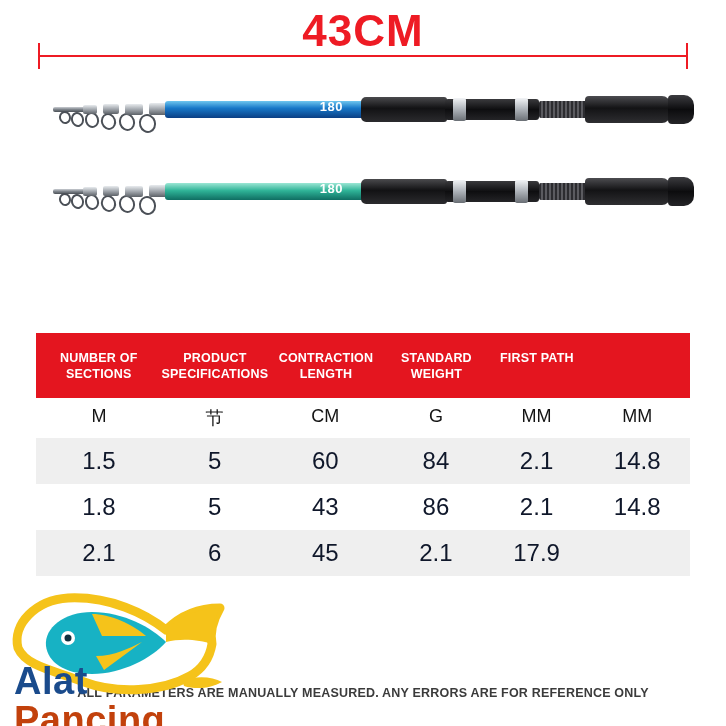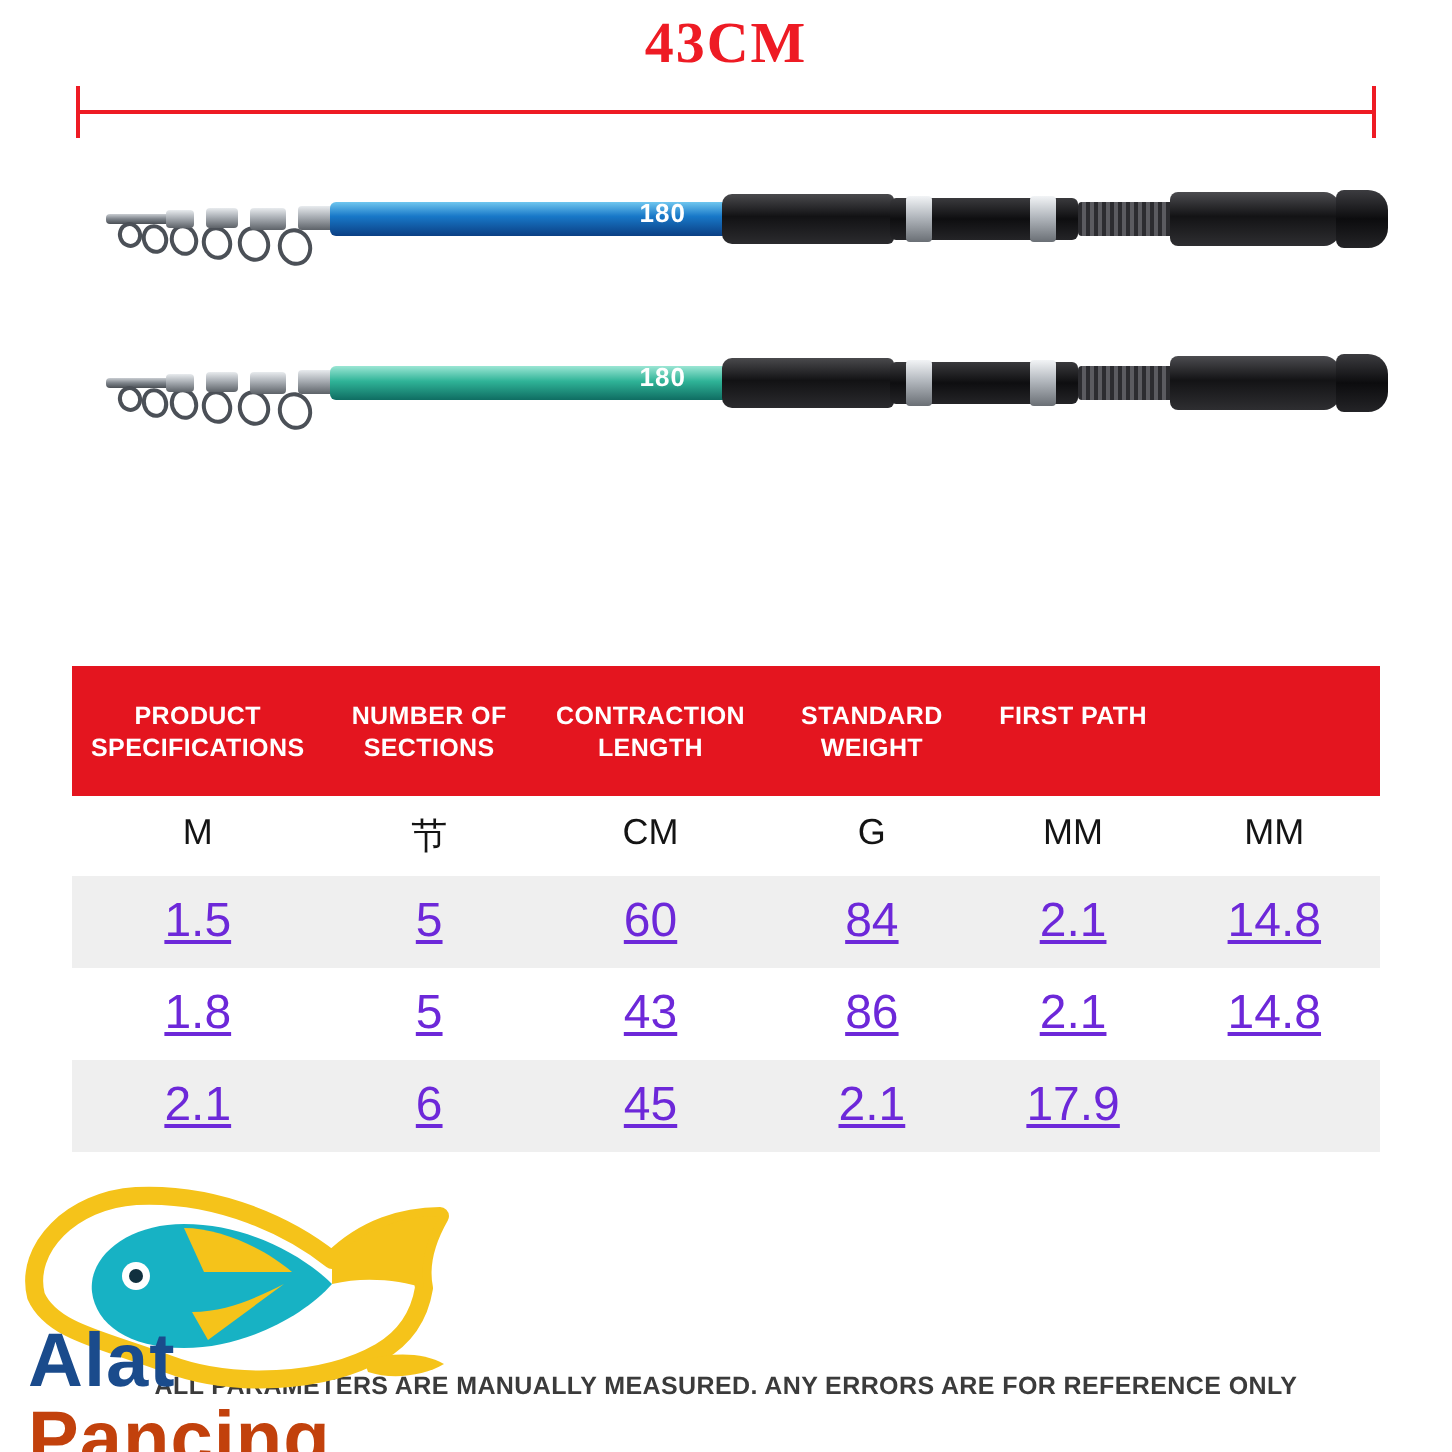--- a/index.html
+++ b/index.html
@@ -20,24 +20,23 @@
     position: relative;
     height: 70px;
   }
   .measure-label {
     position: absolute;
     left: 0;
     right: 0;
     top: 6px;
     text-align: center;
     color: #ee1b24;
-    font-size: 29px;
+    font-size: 44px;
     font-weight: bold;
     letter-spacing: 1px;
-    font-family: Liberation Serif, serif;
   }
   .measure-line {
     position: absolute;
     left: 38px;
     right: 38px;
     top: 55px;
     height: 2px;
     background: #ee1b24;
   }
   .measure-cap {
@@ -218,22 +217,21 @@
   .spec-row {
     display: grid;
     grid-template-columns: 1.25fr 1.05fr 1.15fr 1.05fr 0.95fr 1.05fr;
     padding: 9px 0 9px 0;
   }
   .spec-row.alt { background: #efefef; }
   .spec-row.plain { background: #ffffff; }
   .spec-row .cell {
     text-align: center;
     font-size: 24px;
-    color: #6d28d9;
-    text-decoration: underline;
+    color: #0f172a;
   }
 
   .footnote {
     position: absolute;
     left: 36px;
     width: 654px;
     top: 686px;
     text-align: center;
     font-size: 12.5px;
     font-weight: bold;
@@ -323,22 +321,22 @@
     <div class="threads"></div>
     <div class="grip-rear"></div>
     <div class="butt-cap"></div>
   </div>
 
 </div>
 
 <div class="spec-table">
 
   <div class="spec-head">
+    <div class="cell">NUMBER OF SECTIONS</div>
     <div class="cell">PRODUCT SPECIFICATIONS</div>
-    <div class="cell">NUMBER OF SECTIONS</div>
     <div class="cell">CONTRACTION LENGTH</div>
     <div class="cell">STANDARD WEIGHT</div>
     <div class="cell">FIRST PATH</div>
   </div>
 
   <div class="spec-units">
     <div class="cell">M</div>
     <div class="cell">节</div>
     <div class="cell">CM</div>
     <div class="cell">G</div>

